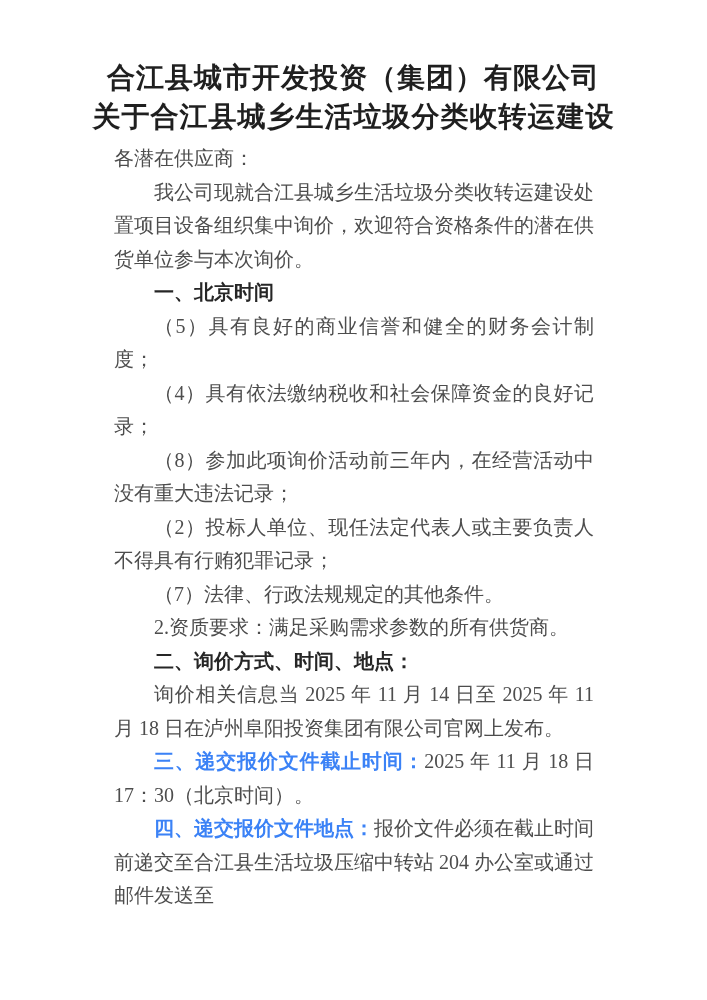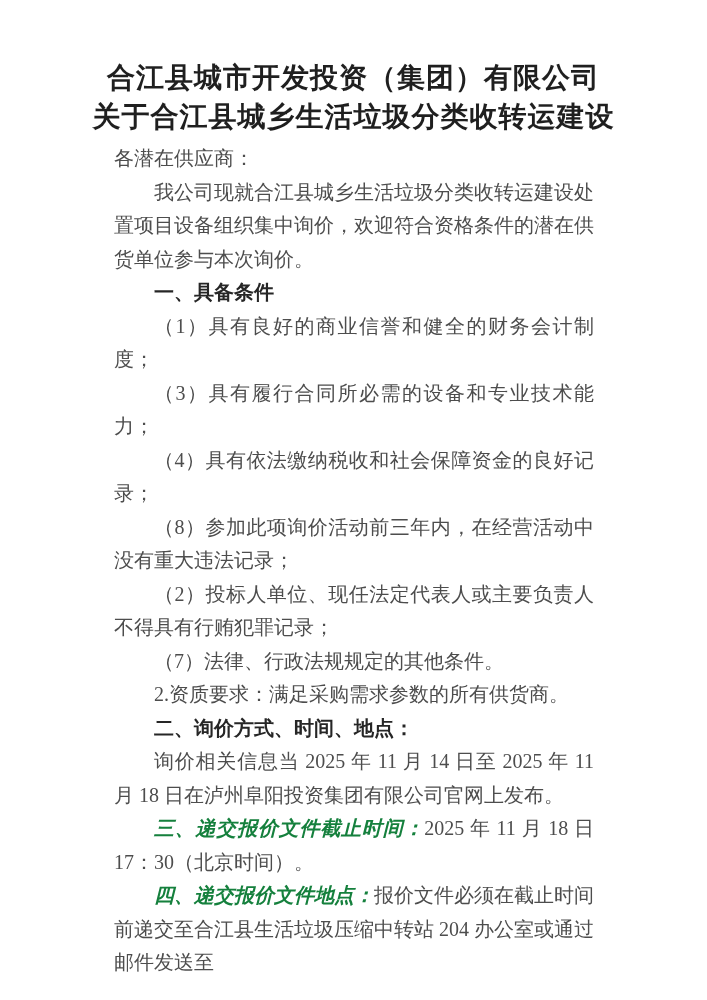--- a/index.html
+++ b/index.html
@@ -45,40 +45,38 @@
     text-indent: 2em;
   }
   .doc-body p.heading {
     font-family: "Liberation Sans", "DejaVu Sans", sans-serif;
     font-weight: bold;
     color: #262626;
   }
   .doc-body .lead-bold {
     font-family: "Liberation Sans", "DejaVu Sans", sans-serif;
     font-weight: bold;
-    color: #15803d;
-    font-style: italic;
+    color: #3b82f6;
   }
 </style>
 </head>
 <body>
 
 <div class="page">
 
   <h1 class="doc-title">
     <span class="title-line">合江县城市开发投资（集团）有限公司</span>
     <span class="title-line">关于合江县城乡生活垃圾分类收转运建设</span>
   </h1>
 
   <div class="doc-body" id="doc-body">
       <p>各潜在供应商：</p>
       <p class="indent">我公司现就合江县城乡生活垃圾分类收转运建设处置项目设备组织集中询价，欢迎符合资格条件的潜在供货单位参与本次询价。</p>
-      <p class="indent heading">一、具备条件</p>
-      <p class="indent">（1）具有良好的商业信誉和健全的财务会计制度；</p>
-      <p class="indent">（3）具有履行合同所必需的设备和专业技术能力；</p>
+      <p class="indent heading">一、北京时间</p>
+      <p class="indent">（5）具有良好的商业信誉和健全的财务会计制度；</p>
       <p class="indent">（4）具有依法缴纳税收和社会保障资金的良好记录；</p>
       <p class="indent">（8）参加此项询价活动前三年内，在经营活动中没有重大违法记录；</p>
       <p class="indent">（2）投标人单位、现任法定代表人或主要负责人不得具有行贿犯罪记录；</p>
       <p class="indent">（7）法律、行政法规规定的其他条件。</p>
       <p class="indent">2.资质要求：满足采购需求参数的所有供货商。</p>
       <p class="indent heading">二、询价方式、时间、地点：</p>
       <p class="indent">询价相关信息当 2025 年 11 月 14 日至 2025 年 11 月 18 日在泸州阜阳投资集团有限公司官网上发布。</p>
       <p class="indent"><span class="lead-bold">三、递交报价文件截止时间：</span><span>2025 年 11 月 18 日 17：30（北京时间）。</span></p>
       <p class="indent"><span class="lead-bold">四、递交报价文件地点：</span><span>报价文件必须在截止时间前递交至合江县生活垃圾压缩中转站 204 办公室或通过邮件发送至</span></p>
     </div>

